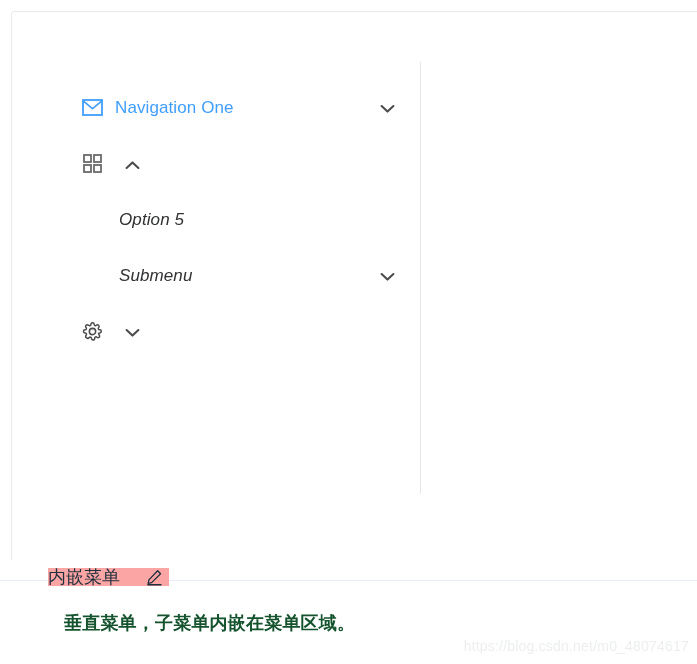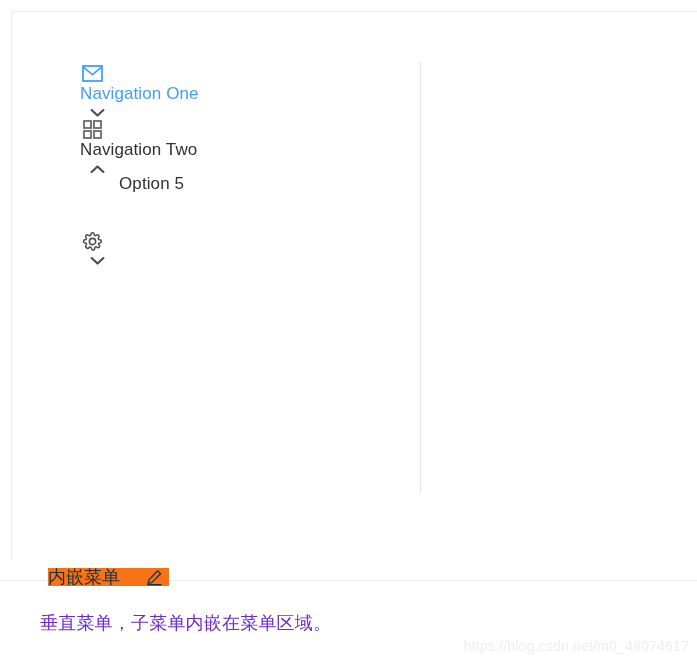--- a/index.html
+++ b/index.html
@@ -39,31 +39,30 @@
     left: 60px;
     top: 62px;
     width: 361px;
     border-right: 1px solid #e6e6e6;
     height: 432px;
   }
 
   .menu-item {
     position: relative;
     display: flex;
-    align-items: flex-start;
+    align-items: flex-end;
     height: 56px;
     padding-left: 20px;
     padding-right: 24px;
     font-size: 17px;
     color: #303133;
     letter-spacing: .1px;
     cursor: pointer;
     background: transparent;
     white-space: nowrap;
-    flex-direction: column;
   }
 
   .menu-item.active { color: #409eff; }
 
   .menu-item .icon-slot {
     width: 24px;
     height: 22px;
     margin-right: 11px;
     display: flex;
     align-items: center;
@@ -81,20 +80,21 @@
     justify-content: center;
     flex: 0 0 auto;
     margin-left: 8px;
   }
 
   
   .menu-item.sub {
     padding-left: 59px;
     font-size: 17px;
     color: #303133;
+    font-style: italic;
   }
 
   
   svg { display: block; }
 
   
   .desc-block {
     position: absolute;
     left: 0;
     top: 560px;
@@ -111,46 +111,47 @@
     background: #eaeefb;
   }
 
   .desc-title {
     position: absolute;
     left: 48px;
     top: 568px;
     display: flex;
     align-items: center;
     gap: 25px;
-    background: #f97316;
+    background: #fca5a5;
     padding-right: 6px;
     font-size: 18px;
     color: #1f2f3d;
     font-weight: 400;
     line-height: 1;
     font-family: Liberation Sans, sans-serif;
   }
 
   .desc-title .pencil-wrap {
     display: flex;
     align-items: center;
     justify-content: center;
     width: 18px;
     height: 18px;
     cursor: pointer;
   }
 
   .desc-body {
     position: absolute;
-    left: 40px;
+    left: 64px;
     top: 610px;
     font-size: 18px;
-    color: #6d28d9;
+    color: #14532d;
     line-height: 1.5;
     letter-spacing: .2px;
+    font-weight: bold;
   }
 
   
   .watermark {
     position: absolute;
     right: 8px;
     bottom: 10px;
     font-size: 14px;
     color: #eceef0;
     font-family: "Liberation Sans", sans-serif;
@@ -184,33 +185,40 @@
 
     <div class="menu-item">
       <span class="icon-slot">
         <svg width="19" height="19" viewBox="0 0 19 19">
           <rect x="1" y="1" width="7" height="7" fill="none" stroke="#6b6b6b" stroke-width="1.8"></rect>
           <rect x="11" y="1" width="7" height="7" fill="none" stroke="#6b6b6b" stroke-width="1.8"></rect>
           <rect x="1" y="11" width="7" height="7" fill="none" stroke="#6b6b6b" stroke-width="1.8"></rect>
           <rect x="11" y="11" width="7" height="7" fill="none" stroke="#6b6b6b" stroke-width="1.8"></rect>
         </svg>
       </span>
-      <span class="label">Navigation Two</span>
       <span class="chev">
         <svg width="15" height="10" viewBox="0 0 15 10">
           <path d="M1.6 8 L7.5 2.4 L13.4 8" fill="none" stroke="#4c4c4c" stroke-width="2.1" stroke-linecap="round" stroke-linejoin="round"></path>
         </svg>
       </span>
     </div>
 
     <div class="menu-item sub">
       <span class="label">Option 5</span>
     </div>
 
 
+    <div class="menu-item sub">
+      <span class="label">Submenu</span>
+      <span class="chev">
+        <svg width="15" height="10" viewBox="0 0 15 10">
+          <path d="M1.6 2 L7.5 7.6 L13.4 2" fill="none" stroke="#4c4c4c" stroke-width="2.1" stroke-linecap="round" stroke-linejoin="round"></path>
+        </svg>
+      </span>
+    </div>
 
     <div class="menu-item">
       <span class="icon-slot">
         <svg width="21" height="21" viewBox="0 0 24 24">
           <path d="M12 8.4a3.6 3.6 0 1 0 0 7.2 3.6 3.6 0 0 0 0-7.2z" fill="none" stroke="#4c4c4c" stroke-width="1.8"></path>
           <path d="M19.3 14.3a1.5 1.5 0 0 0 .3 1.65l.05.05a1.8 1.8 0 1 1-2.55 2.55l-.05-.05a1.5 1.5 0 0 0-1.65-.3 1.5 1.5 0 0 0-.9 1.37V20a1.8 1.8 0 1 1-3.6 0v-.1a1.5 1.5 0 0 0-.98-1.37 1.5 1.5 0 0 0-1.65.3l-.05.05A1.8 1.8 0 1 1 4.7 16.3l.05-.05a1.5 1.5 0 0 0 .3-1.65 1.5 1.5 0 0 0-1.37-.9H3.5a1.8 1.8 0 0 1 0-3.6h.1a1.5 1.5 0 0 0 1.37-.98 1.5 1.5 0 0 0-.3-1.65L4.62 7.4A1.8 1.8 0 1 1 7.17 4.85l.5.05a1.5 1.5 0 0 0 1.65.3h.07a1.5 1.5 0 0 0 .9-1.37V3.7a1.8 1.8 0 1 1 3.6 0v.1a1.5 1.5 0 0 0 .9 1.37 1.5 1.5 0 0 0 1.65-.3l.05-.05a1.8 1.8 0 1 1 2.55 2.55l-.05.05a1.5 1.5 0 0 0-.3 1.65v.07a1.5 1.5 0 0 0 1.37.9h.2a1.8 1.8 0 1 1 0 3.6h-.1a1.5 1.5 0 0 0-1.37.9z" fill="none" stroke="#4c4c4c" stroke-width="1.7" stroke-linecap="round" stroke-linejoin="round"></path>
         </svg>
       </span>
       <span class="chev">
         <svg width="15" height="10" viewBox="0 0 15 10">

